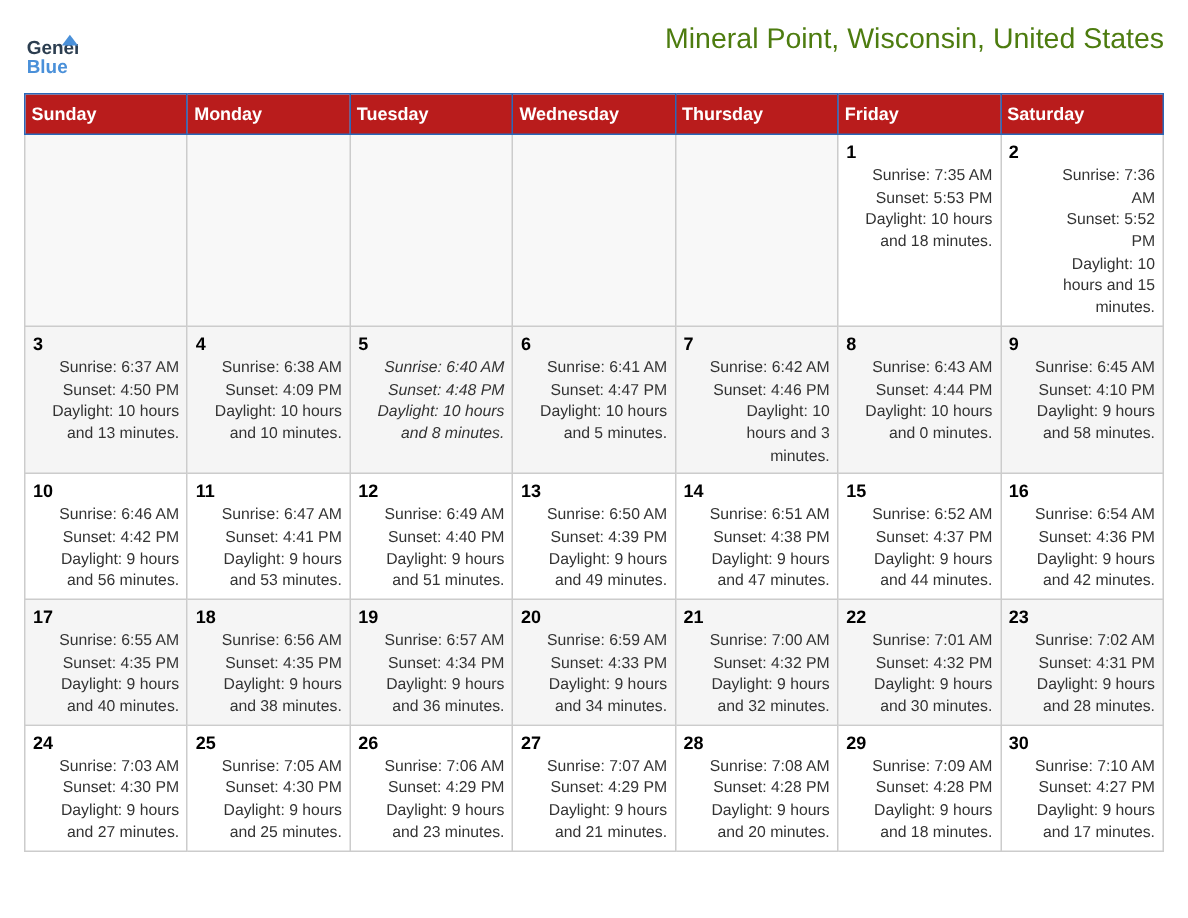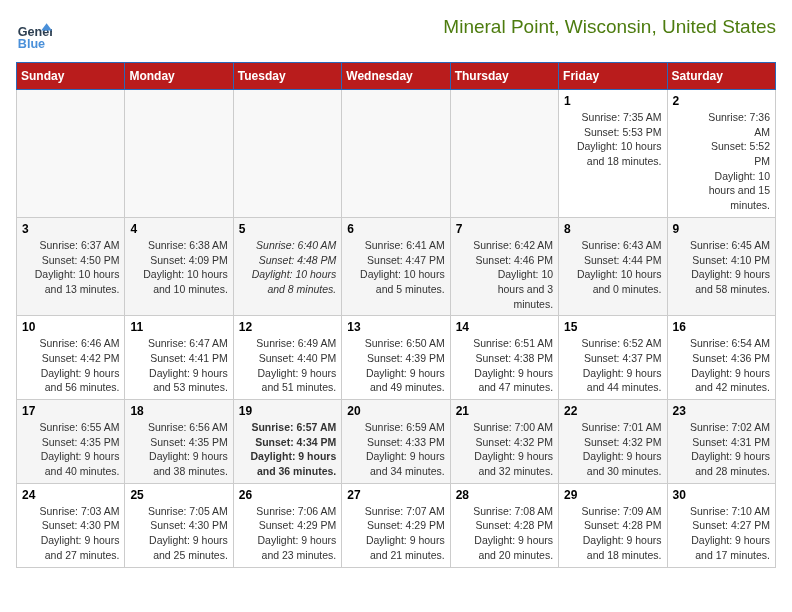--- a/index.html
+++ b/index.html
@@ -224,21 +224,21 @@
 Daylight: 9 hours and 40 minutes.</div>
         </td>
         <td>
           <span class="day-num">18</span>
           <div class="day-info" style="white-space: pre-line;">Sunrise: 6:56 AM
 Sunset: 4:35 PM
 Daylight: 9 hours and 38 minutes.</div>
         </td>
         <td>
           <span class="day-num">19</span>
-          <div class="day-info" style="white-space: pre-line; font-weight: bold;">Sunrise: 6:57 AM
+          <div class="day-info" style="white-space: pre-line;">Sunrise: 6:57 AM
 Sunset: 4:34 PM
 Daylight: 9 hours and 36 minutes.</div>
         </td>
         <td>
           <span class="day-num">20</span>
           <div class="day-info" style="white-space: pre-line;">Sunrise: 6:59 AM
 Sunset: 4:33 PM
 Daylight: 9 hours and 34 minutes.</div>
         </td>
         <td>

